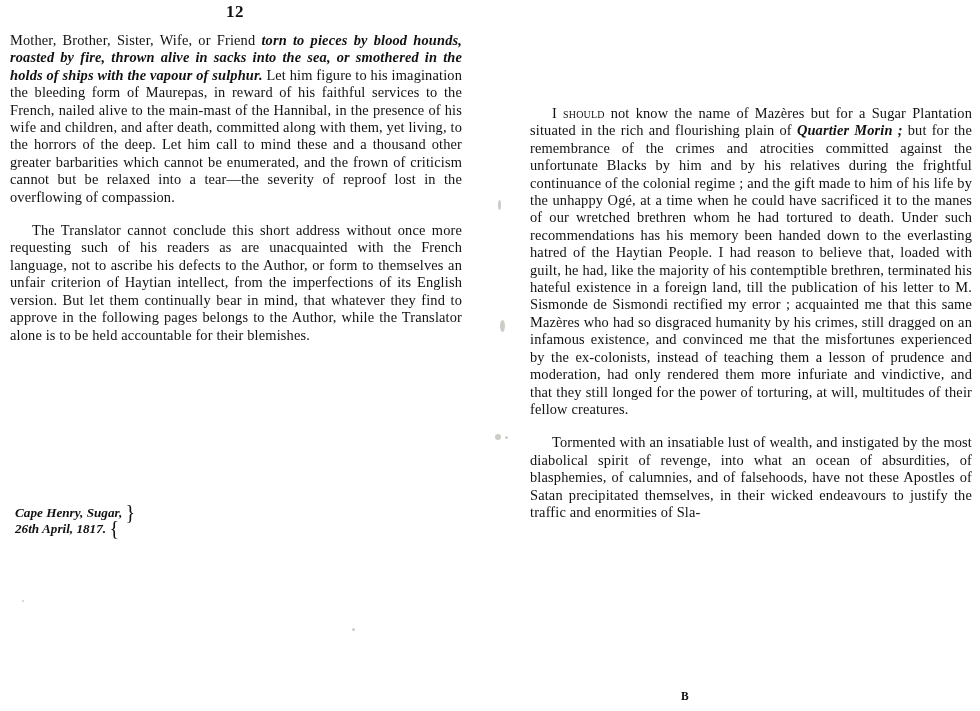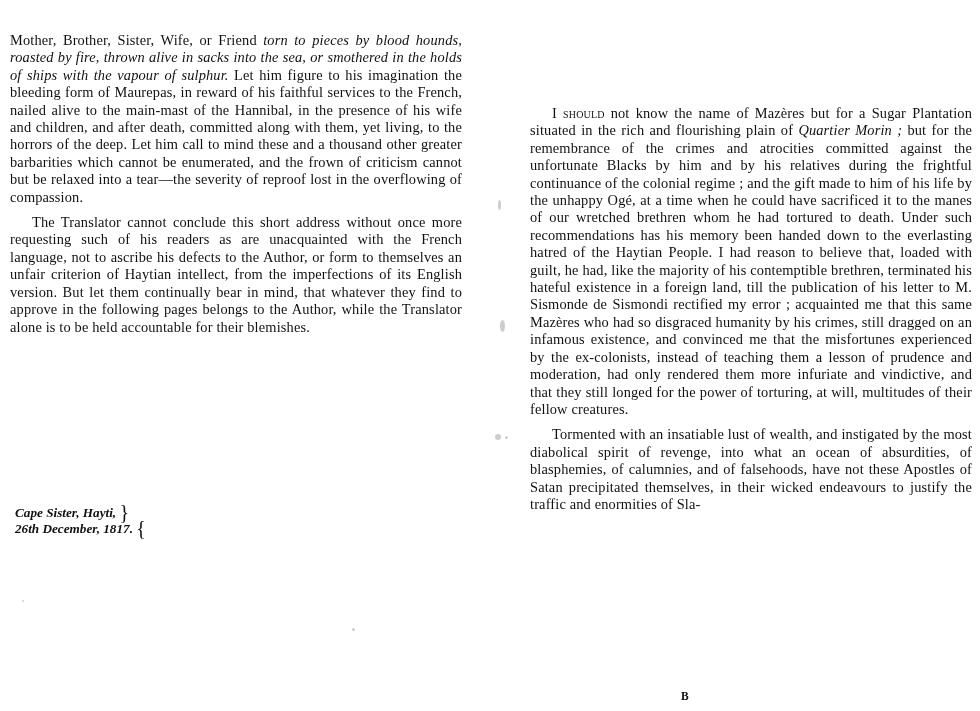--- a/index.html
+++ b/index.html
@@ -46,30 +46,30 @@
   }
   p.body {
     margin: 0 0 0 0;
     font-size: 14.4px;
     line-height: 17.4px;
     text-align: justify;
     text-justify: inter-word;
     letter-spacing: 0.15px;
   }
   p.body + p.body {
-    margin-top: 8px;
+    margin-top: 16px;
   }
   .indent {
     text-indent: 22px;
   }
   .ital {
   }
   .boldital {
     font-style: italic;
-    font-weight: normal;
+    font-weight: bold;
   }
   .smallcaps {
     font-variant: small-caps;
   }
   .remarks-head {
     font-family: "Liberation Serif", serif;
     font-weight: bold;
     font-size: 21px;
     letter-spacing: 2.5px;
     text-align: center;
@@ -107,29 +107,30 @@
     background: #a8a29a;
     border-radius: 50%;
     opacity: 0.55;
   }
 </style>
 </head>
 <body>
 
 <div class="page">
 
+  <div class="page-number">12</div>
 
   <div class="col-left">
     <p class="body"><span>Mother, Brother, Sister, Wife, or Friend </span><span class="boldital">torn to pieces by blood hounds, roasted by fire, thrown alive in sacks into the sea, or smothered in the holds of ships with the vapour of sulphur.</span><span> Let him figure to his imagination the bleeding form of Maurepas, in reward of his faithful services to the French, nailed alive to the main-mast of the Hannibal, in the presence of his </span><span class="ital">wife and children,</span><span> and after death, committed along with them, </span><span class="ital">yet living,</span><span> to the horrors of the deep. Let him call to mind these and a thousand other greater barbarities which cannot be enumerated, and the frown of criticism cannot but be relaxed into a tear—the severity of reproof lost in the overflowing of compassion.</span></p>
     <p class="body indent">The Translator cannot conclude this short address without once more requesting such of his readers as are unacquainted with the French language, not to ascribe his defects to the Author, or form to themselves an unfair criterion of Haytian intellect, from the imperfections of its English version.  But let them continually bear in mind, that whatever they find to approve in the following pages belongs to the Author, while the Translator alone is to be held accountable for their blemishes.</p>
   </div>
 
   <div class="colophon">
-    <div><span>Cape Sister, Hayti,</span> <span class="brace">}</span></div>
-    <div><span>26th December, 1817.</span> <span class="brace">{</span></div>
+    <div><span>Cape Henry, Sugar,</span> <span class="brace">}</span></div>
+    <div><span>26th April, 1817.</span> <span class="brace">{</span></div>
   </div>
 
   <div class="col-right">
     <p class="body indent"><span>I </span><span class="smallcaps">should</span><span> not know the name of Mazères but for a Sugar Plantation situated in the rich and flourishing plain of </span><span class="boldital">Quartier Morin ;</span><span> but for the remembrance of the crimes and atrocities committed against the unfortunate Blacks by him and by his relatives during the frightful continuance of the colonial regime ; and the gift made to him of his life by the unhappy Ogé, at a time when he could have sacrificed it to the manes of our wretched brethren whom he had tortured to death.  Under such recommendations has his memory been handed down to the everlasting hatred of the Haytian People.  I had reason to believe that, loaded with guilt, he had, like the majority of his contemptible brethren, terminated his hateful existence in a foreign land, till the publication of his letter to M. Sismonde de Sismondi rectified my error ; acquainted me that this same Mazères who had so disgraced humanity by his crimes, still dragged on an infamous existence, and convinced me that the misfortunes experienced by the ex-colonists, instead of teaching them a lesson of prudence and moderation, had only rendered them more infuriate and vindictive, and that they still longed for the power of torturing, at will, multitudes of their fellow creatures.</span></p>
     <p class="body indent">Tormented with an insatiable lust of wealth, and instigated by the most diabolical spirit of revenge, into what an ocean of absurdities, of blasphemies, of calumnies, and of falsehoods, have not these Apostles of Satan precipitated themselves, in their wicked endeavours to justify the traffic and enormities of Sla-</p>
   </div>
 
   <div class="signature">B</div>
 
   <span class="speckle" style="left:498px; top:200px; width:3px; height:10px;"></span>

